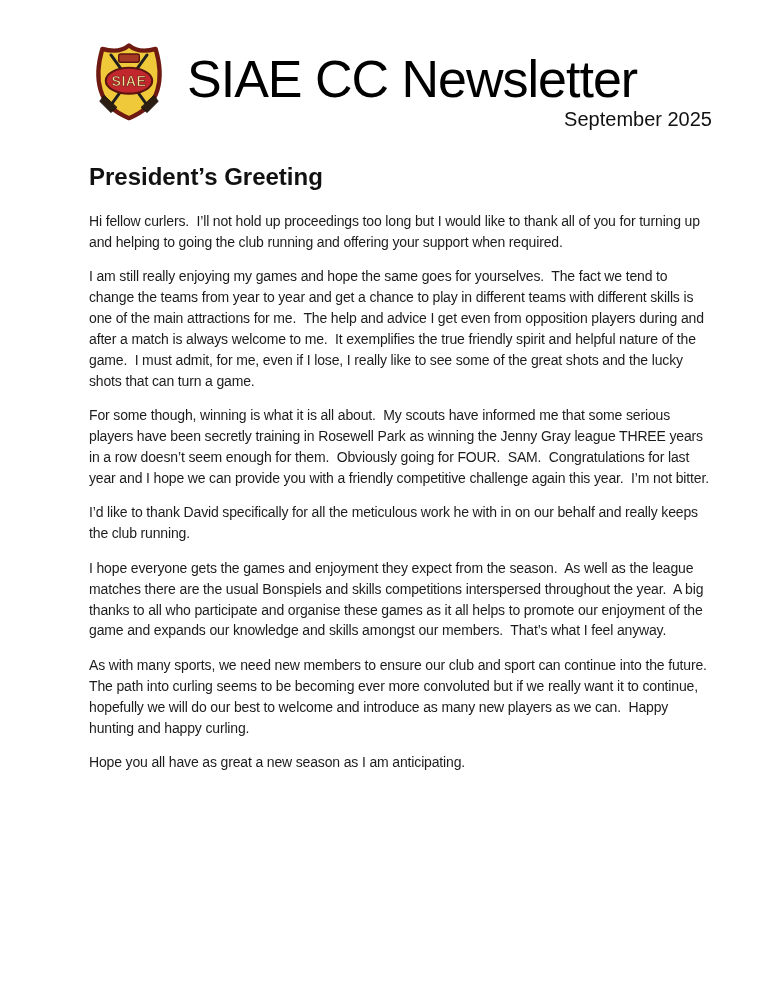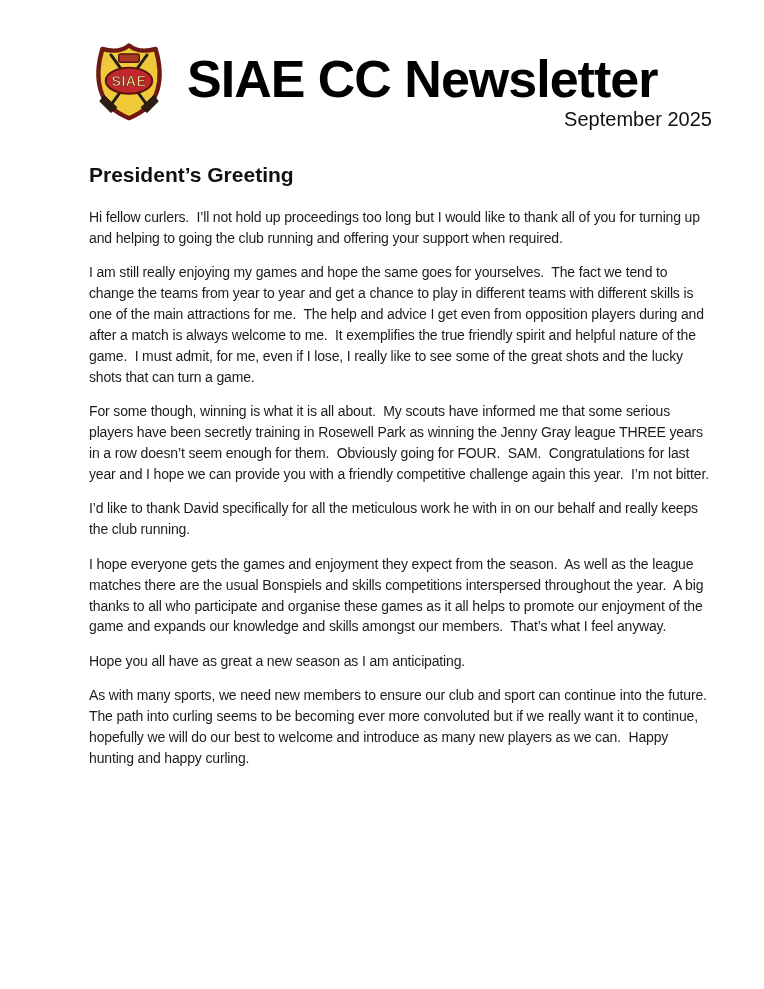--- a/index.html
+++ b/index.html
@@ -20,38 +20,38 @@
     position: absolute;
     left: 86px; top: 36px;
     display: flex;
     align-items: center;
     gap: 15px;
   }
   .logo { width: 86px; height: 86px; flex: 0 0 auto; }
   .logo svg { width: 86px; height: 86px; display: block; }
   .title {
     font-size: 52px;
-    font-weight: 700;
+    font-weight: 400;
     letter-spacing: -1px;
     color: #000000;
     white-space: nowrap;
   }
   .date {
     position: absolute;
     top: 108px; right: 52px;
     font-size: 20px;
     color: #111111;
   }
   .content {
     position: absolute;
     left: 89px; top: 163px;
     width: 624px;
   }
   .section-heading {
-    font-size: 21px;
+    font-size: 24px;
     font-weight: 700;
     color: #111111;
     margin: 0 0 20px 0;
   }
   .body-par {
     font-size: 14px;
     line-height: 20.9px;
     letter-spacing: -0.15px;
     margin: 0 0 13.5px 0;
     white-space: pre-wrap;
@@ -112,22 +112,22 @@
 
   <div class="content">
 
     <h2 class="section-heading">President’s Greeting</h2>
 
     <p class="body-par">Hi fellow curlers.  I’ll not hold up proceedings too long but I would like to thank all of you for turning up and helping to going the club running and offering your support when required.</p>
     <p class="body-par">I am still really enjoying my games and hope the same goes for yourselves.  The fact we tend to change the teams from year to year and get a chance to play in different teams with different skills is one of the main attractions for me.  The help and advice I get even from opposition players during and after a match is always welcome to me.  It exemplifies the true friendly spirit and helpful nature of the game.  I must admit, for me, even if I lose, I really like to see some of the great shots and the lucky shots that can turn a game.</p>
     <p class="body-par">For some though, winning is what it is all about.  My scouts have informed me that some serious players have been secretly training in Rosewell Park as winning the Jenny Gray league THREE years in a row doesn’t seem enough for them.  Obviously going for FOUR.  SAM.  Congratulations for last year and I hope we can provide you with a friendly competitive challenge again this year.  I’m not bitter.</p>
     <p class="body-par">I’d like to thank David specifically for all the meticulous work he with in on our behalf and really keeps the club running.</p>
     <p class="body-par">I hope everyone gets the games and enjoyment they expect from the season.  As well as the league matches there are the usual Bonspiels and skills competitions interspersed throughout the year.  A big thanks to all who participate and organise these games as it all helps to promote our enjoyment of the game and expands our knowledge and skills amongst our members.  That’s what I feel anyway.</p>
+    <p class="body-par">As with many sports, we need new members to ensure our club and sport can continue into the future.  The path into curling seems to be becoming ever more convoluted but if we really want it to continue, hopefully we will do our best to welcome and introduce as many new players as we can.  Happy hunting and happy curling.</p>
     <p class="body-par">Hope you all have as great a new season as I am anticipating.</p>
-    <p class="body-par">As with many sports, we need new members to ensure our club and sport can continue into the future.  The path into curling seems to be becoming ever more convoluted but if we really want it to continue, hopefully we will do our best to welcome and introduce as many new players as we can.  Happy hunting and happy curling.</p>
 
     <div class="signature">
       <svg viewBox="0 0 170 80" width="152" height="72">
         <g fill="none" stroke="#141414" stroke-width="4" stroke-linecap="round" stroke-linejoin="round">
           <path d="M 3 74 C 13 52 25 22 35 7 C 37 4 38 6 37 13 C 35 26 33 42 32 51 C 31.5 57 33 58 36 52 C 40 41 46 25 51 13 C 53 8 54.5 9.5 54 16 C 53 28 51 43 50 51 C 49.5 57 51 58 55 52 C 58 47 60 44 63 40"></path>
           <path d="M 69 41 C 66 47 64 53 65 57 C 66.5 61 71 57 74 50"></path>
           <path d="M 95 8 C 91 24 86 45 83 57 C 82 61 84 62 86 57"></path>
           <path d="M 84 47 C 88 41 93 37 96 36 C 92 39 91 43 94 47 C 97 51 102 50 105 44"></path>
           <path d="M 111 43 C 115 37 117 34 115 33 C 111 32 108 38 108 45 C 108 52 113 54 117 50 C 120 47 122 44 124 40"></path>
         </g>

